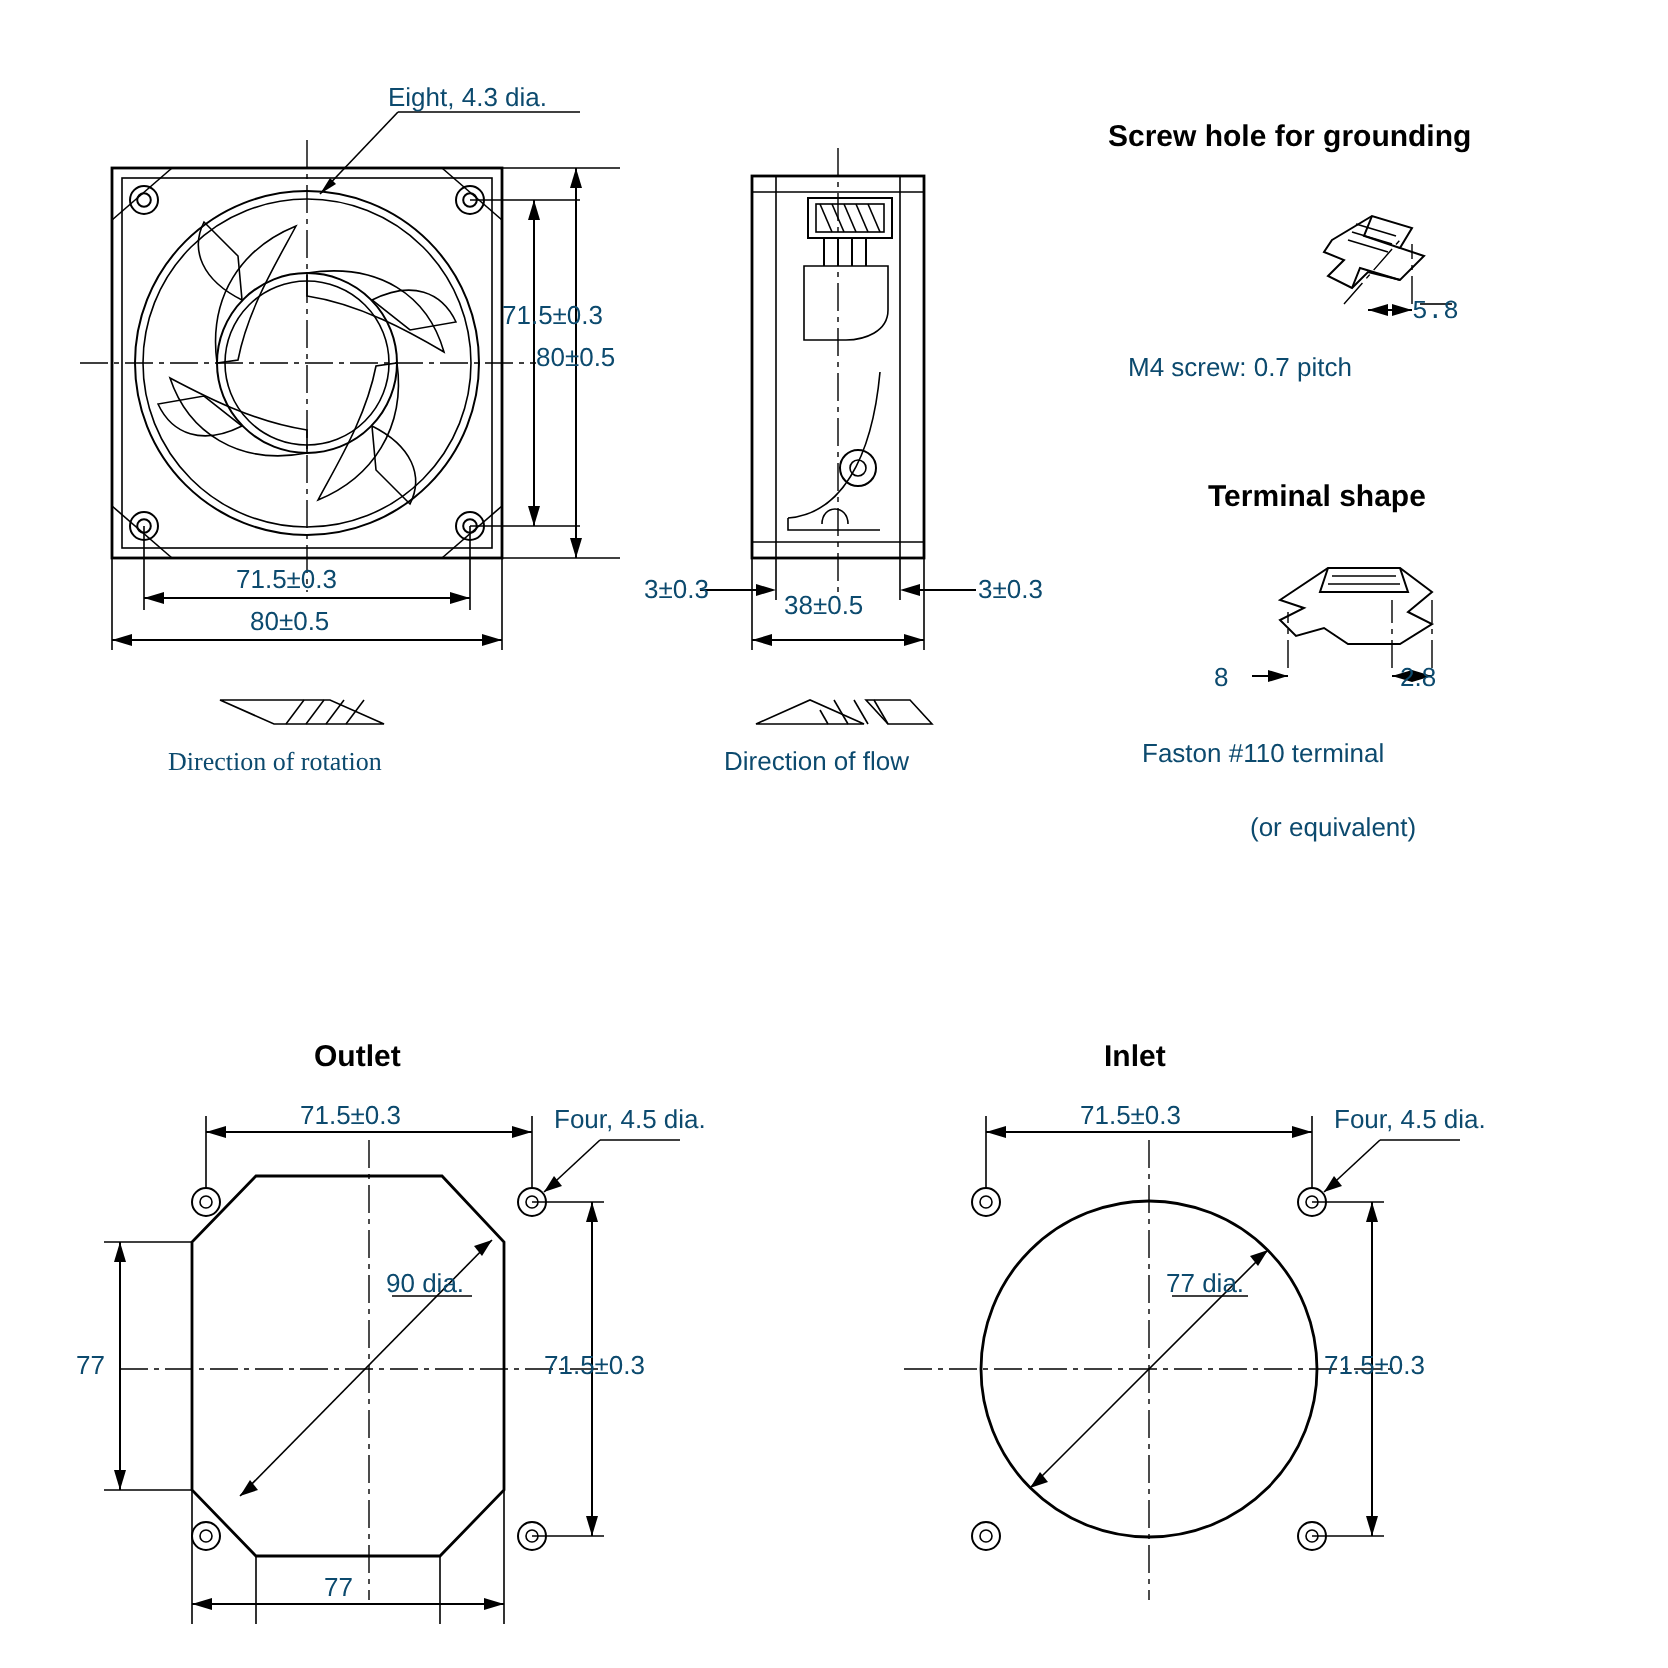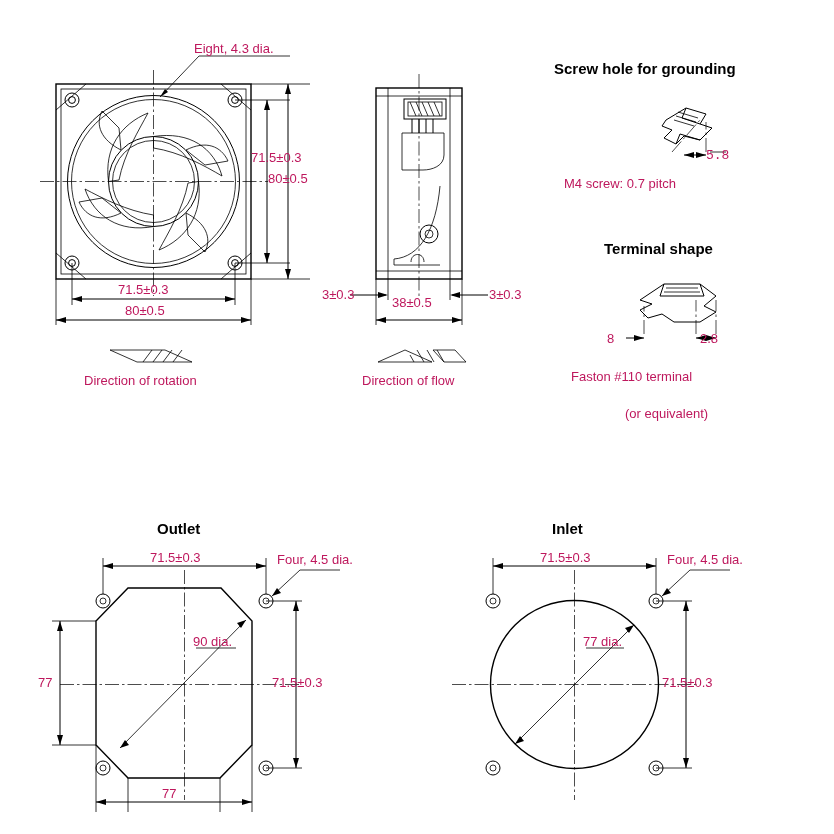--- a/index.html
+++ b/index.html
@@ -19,21 +19,21 @@
     position: absolute;
     left: 0; top: 0;
     width: 834px;
     height: 834px;
   }
   .lbl {
     position: absolute;
     font-size: 13px;
     line-height: 15px;
     white-space: nowrap;
-    color: #be185d;
+    color: #0c4a6e;
   }
   .hdr {
     position: absolute;
     font-size: 15.5px;
     font-weight: bold;
     white-space: nowrap;
     text-align: right;
   }
   .hdr.big { font-size: 19px; }
   .hdr.mid { font-size: 15px; }
@@ -124,21 +124,21 @@
     <line class="thin" x1="162" y1="350" x2="153" y2="362"></line>
     <line class="thin" x1="172" y1="350" x2="163" y2="362"></line>
     <line class="thin" x1="182" y1="350" x2="173" y2="362"></line>
   </svg>
 
   <div class="lbl" style="left:194px; top:41px;">Eight, 4.3 dia.</div>
   <div class="lbl" style="left:118px; top:282px;">71.5±0.3</div>
   <div class="lbl" style="left:125px; top:303px;">80±0.5</div>
   <div class="lbl" style="left:251px; top:150px;">71.5±0.3</div>
   <div class="lbl" style="left:268px; top:171px;">80±0.5</div>
-  <div class="lbl" style="left:84px; top:373px;">Direction of rotation</div>
+  <div class="lbl" style="left:84px; top:373px;font-family:Liberation Serif, serif;">Direction of rotation</div>
 
   <svg width="834" height="834">
     <rect class="ln2" x="376" y="88" width="86" height="191"></rect>
 
     <line class="thin" x1="388" y1="88" x2="388" y2="279"></line>
     <line class="thin" x1="450" y1="88" x2="450" y2="279"></line>
     <line class="thin" x1="376" y1="96" x2="462" y2="96"></line>
     <line class="thin" x1="376" y1="271" x2="462" y2="271"></line>
 
     <rect class="ln" x="404" y="99" width="42" height="20"></rect>

